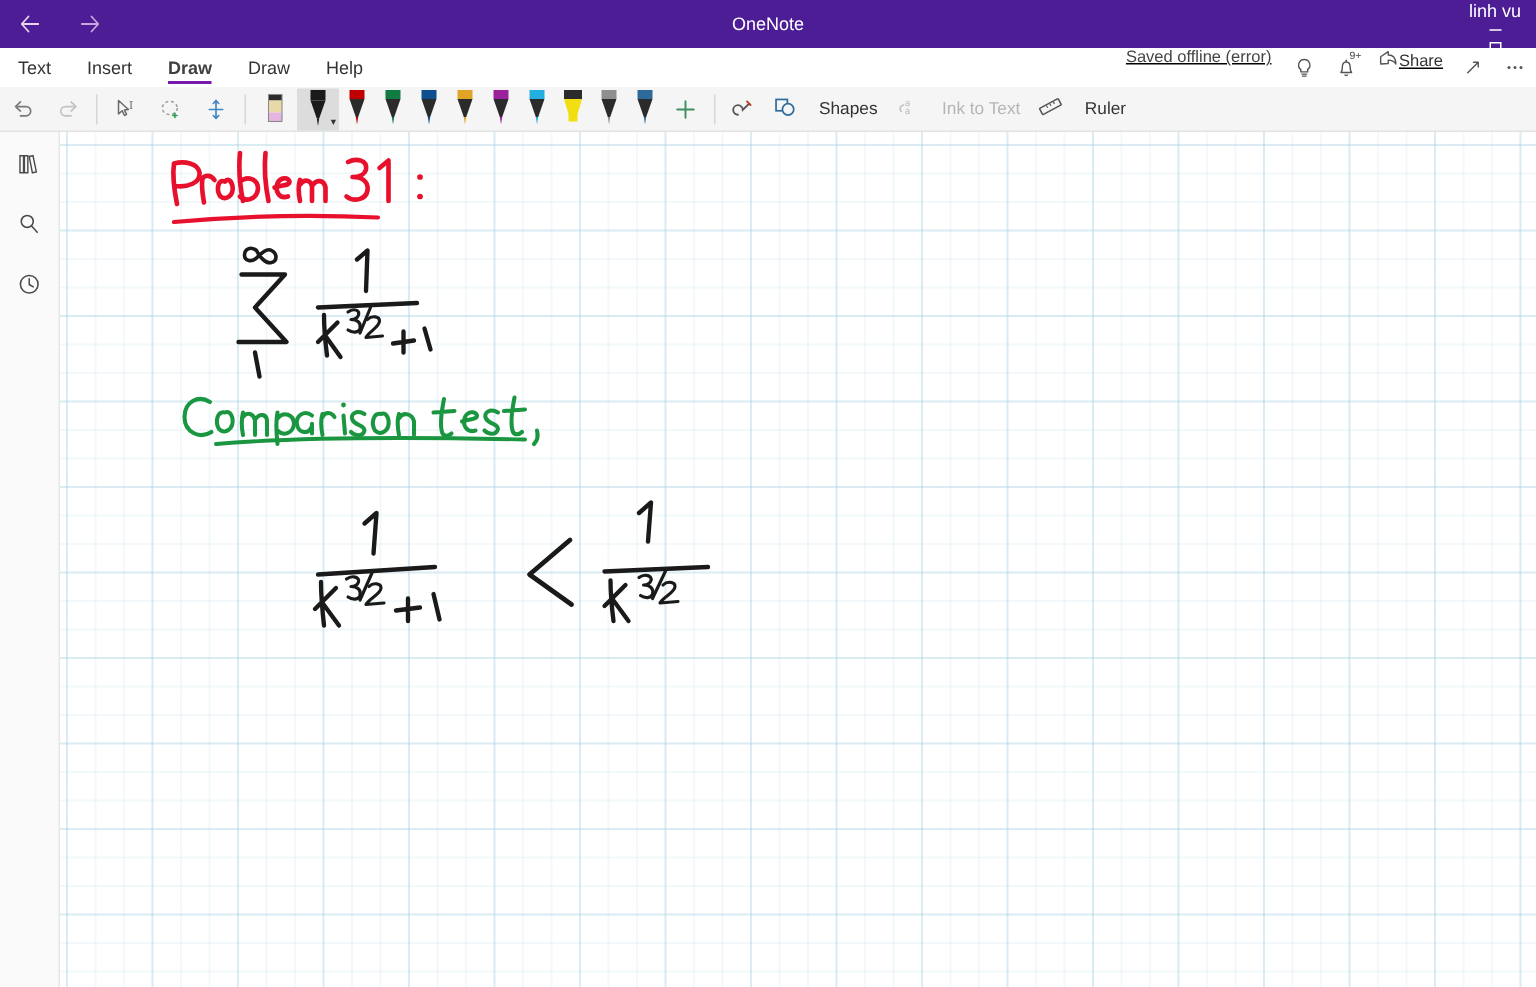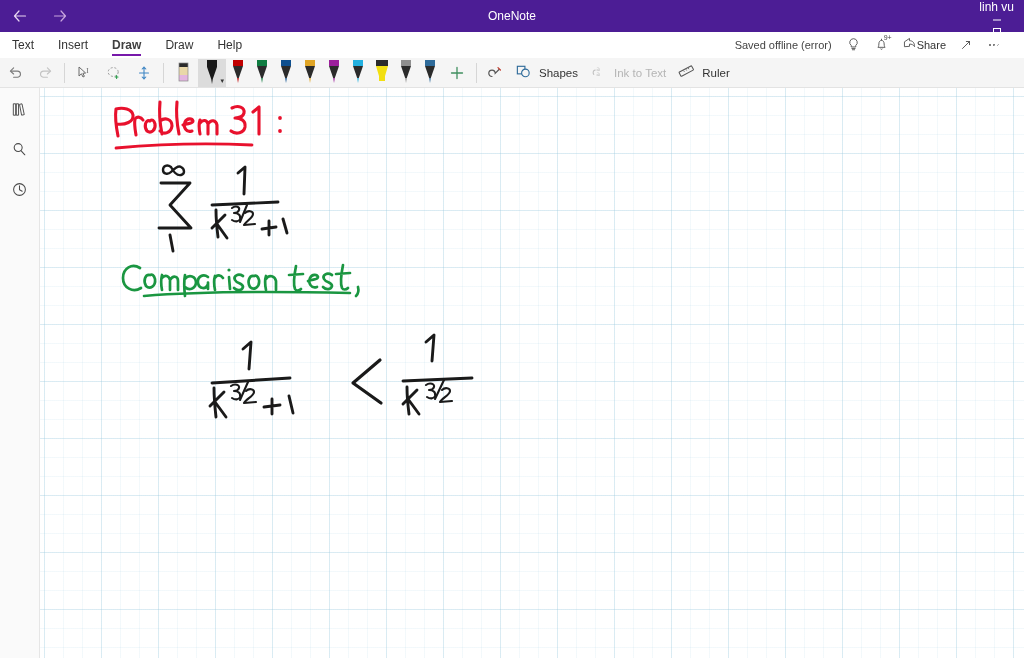--- a/index.html
+++ b/index.html
@@ -56,21 +56,21 @@
     font-size: 12px; color: #333333;
     position: relative;
   }
   .rtab.active { color: #404040; font-weight: bold; }
   .rtab.active::after {
     content: ""; position: absolute;
     left: 12px; right: 12px; bottom: 1px;
     height: 2px; background: #7719aa;
   }
   #ribbon-right {
-    margin-left: auto; display: flex; align-items: center; padding-right: 16px;
+    margin-left: auto; display: flex; align-items: flex-start; padding-right: 0; text-decoration: underline;
   }
   #save-status { font-size: 11px; color: #444444; padding: 0 8px; }
   .ricon {
     width: 28px; height: 26px;
     display: flex; align-items: center; justify-content: center;
     color: #444444; position: relative;
   }
   #share-btn {
     display: flex; align-items: center; gap: 0;
     font-size: 11px; color: #333333; padding: 0 6px;
@@ -98,21 +98,21 @@
     display: flex; align-items: flex-start; justify-content: center;
     position: relative;
   }
   .pen.selected { background: #dcdcdc; width: 28px; }
   .pen svg { display: block; }
   .pen .chev {
     position: absolute; right: 2px; bottom: 2px;
     font-size: 7px; color: #333;
   }
   .tlabel {
-    display: flex; align-items: center; gap: 7px;
+    display: flex; align-items: center; gap: 14px;
     font-size: 11.5px; color: #333333;
     padding: 0 8px 0 4px; height: 28px;
   }
   .tlabel.disabled { color: #b5b5b5; justify-content: center; }
 
   
   #body { display: flex; height: calc(658px - 32px - 26px - 30px); }
 
   #sidebar {
     width: 40px; background: #fafafa;

